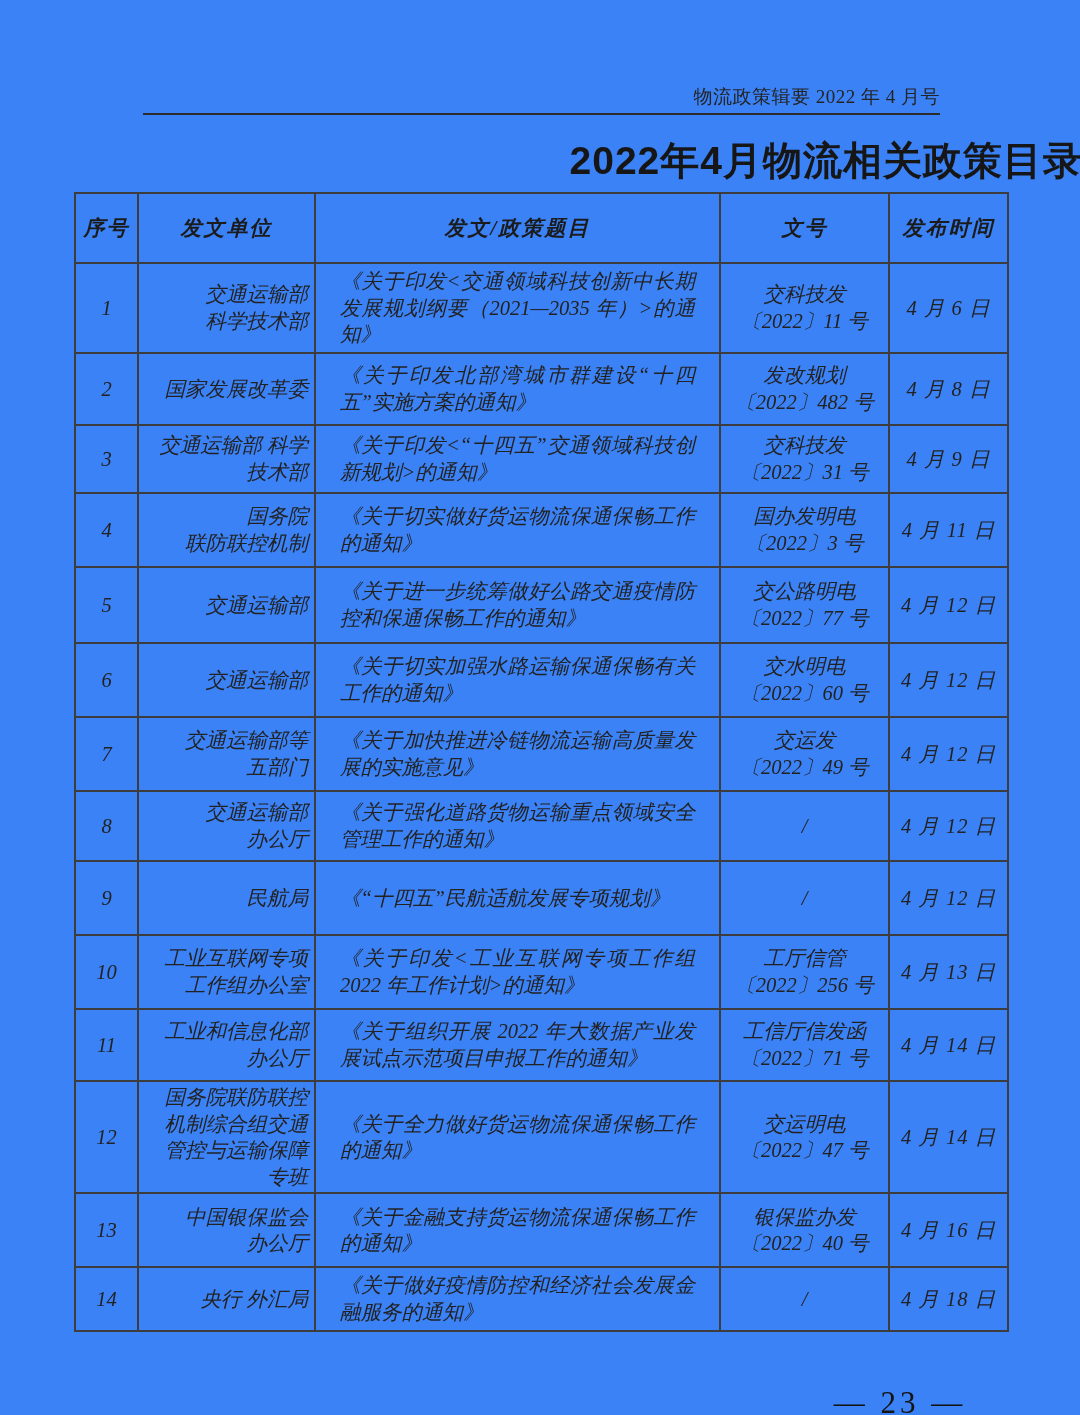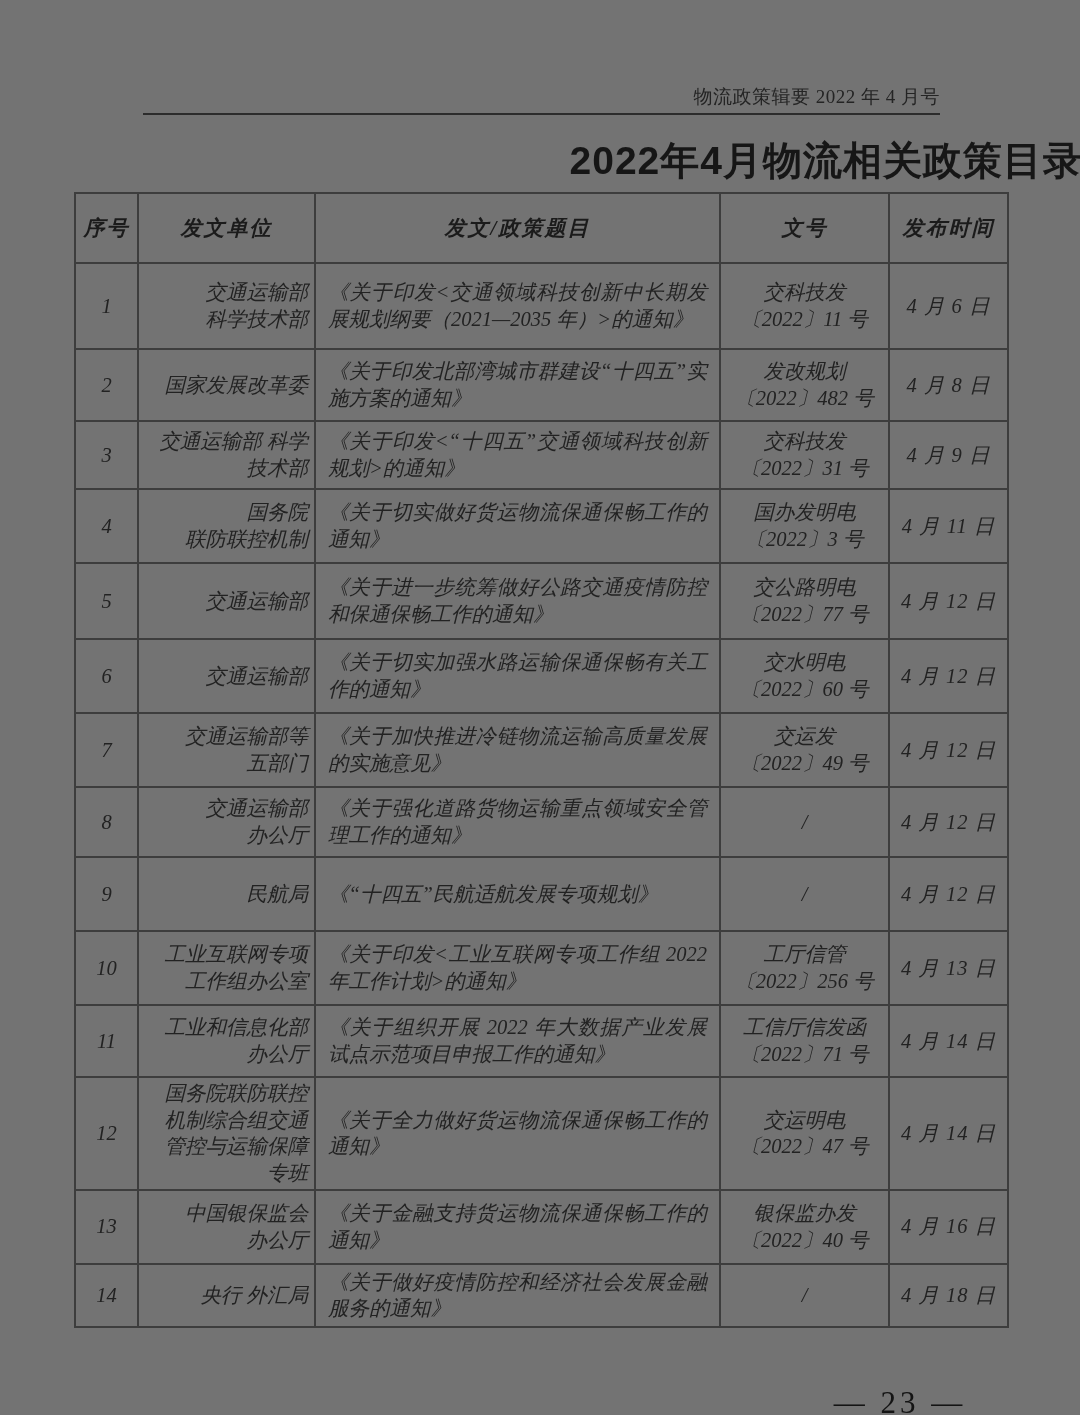--- a/index.html
+++ b/index.html
@@ -3,21 +3,21 @@
 <meta charset="utf-8">
 <style>
   * { box-sizing: border-box; }
   html, body { margin: 0; padding: 0; }
   body { background: #ffffff; }
 
   .page {
     position: relative;
     width: 1080px;
     height: 1415px;
-    background: #737373;
+    background: #3b82f6;
     overflow: hidden;
     font-family: "Liberation Serif", "DejaVu Serif", serif;
     color: #1f1f1f;
   }
 
   
   .page-header {
     position: absolute;
     top: 84px;
     left: 143px;
@@ -77,21 +77,21 @@
   }
   .policy-table td {
     font-size: 20.5px;
     line-height: 1.3;
     color: #222222;
   }
   td.c-no { padding: 2px 2px; }
   td.c-unit { white-space: pre-line; padding: 2px 6px; text-align: right; }
   td.c-title {
     text-align: justify;
-    padding: 4px 12px;
+    padding: 4px 24px;
   }
   td.c-doc { white-space: pre-line; padding: 2px 12px; }
   td.c-date { white-space: nowrap; letter-spacing: 1px; }
 
   
   .page-number {
     position: absolute;
     top: 1385px;
     left: 800px;
     width: 200px;

